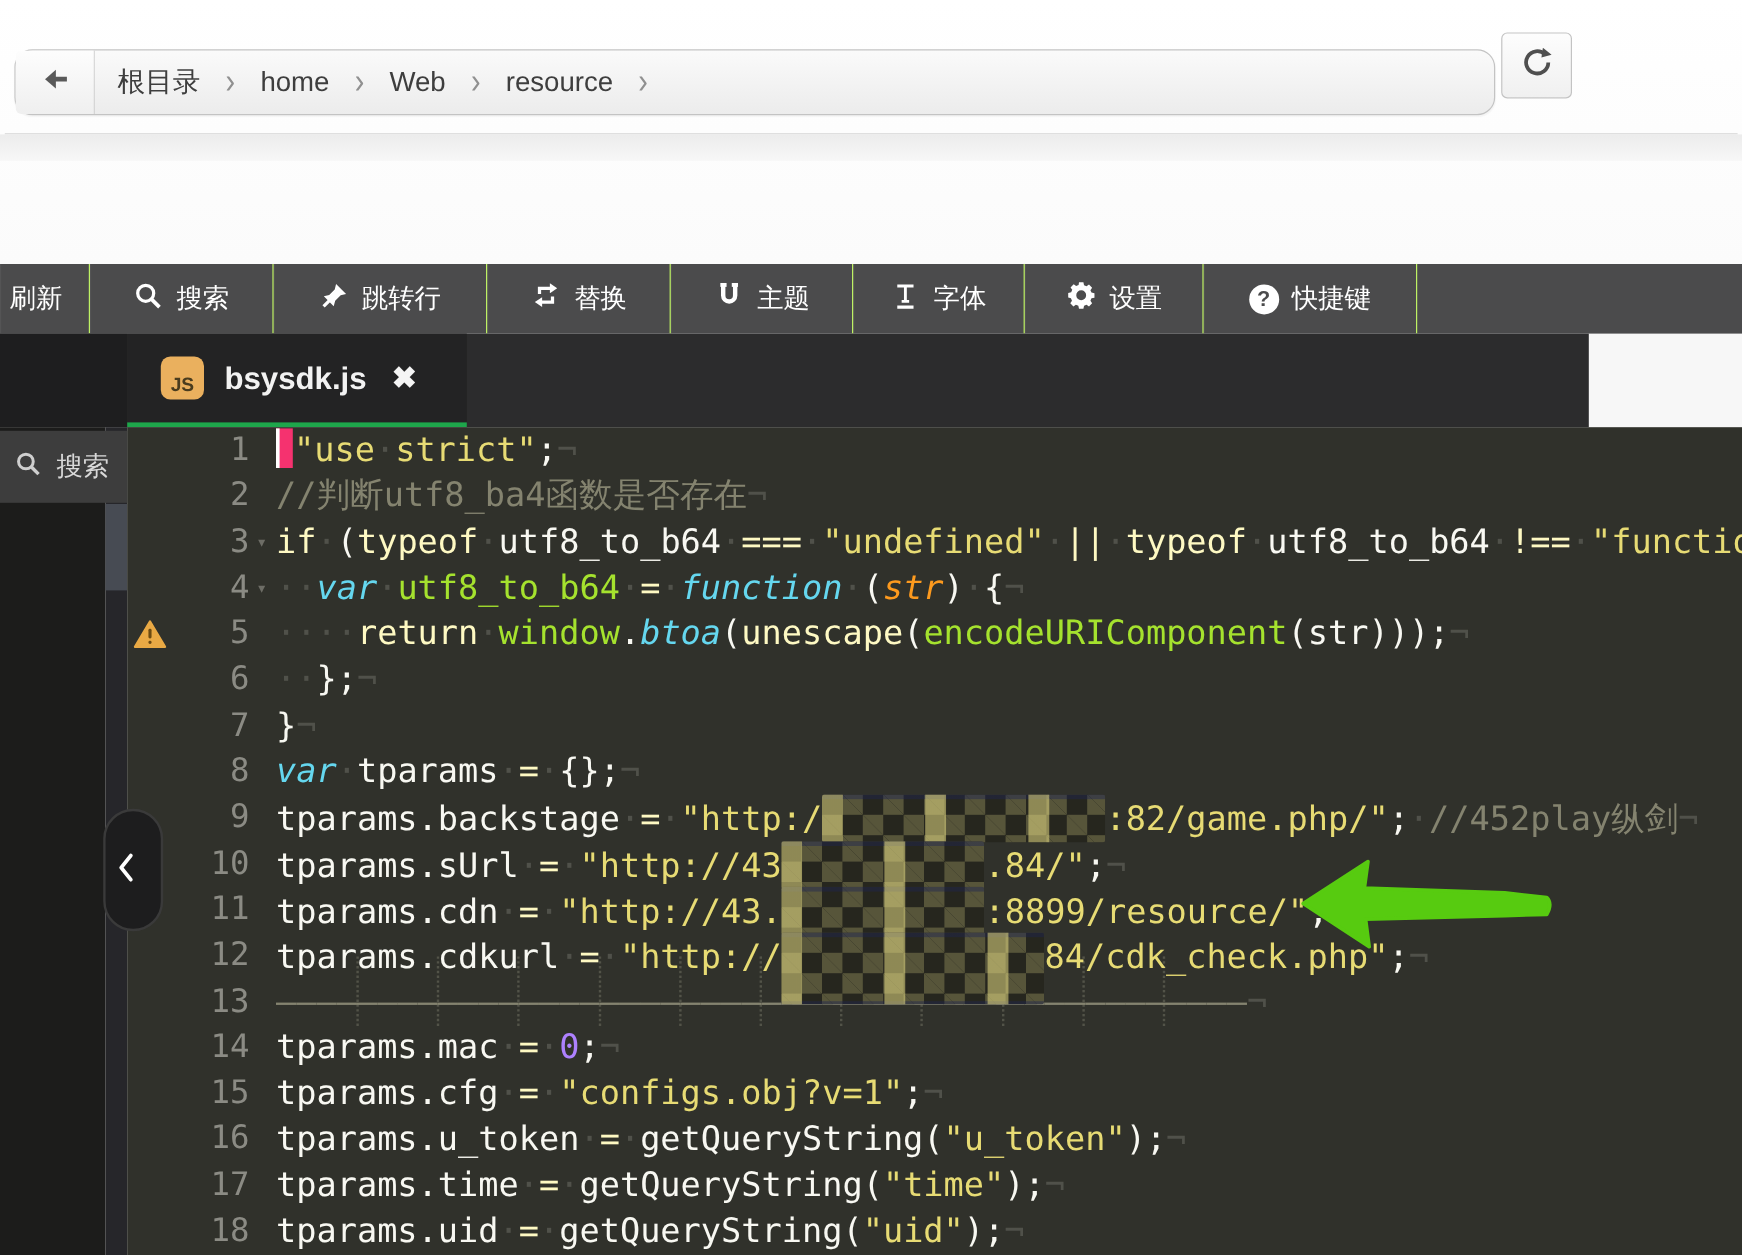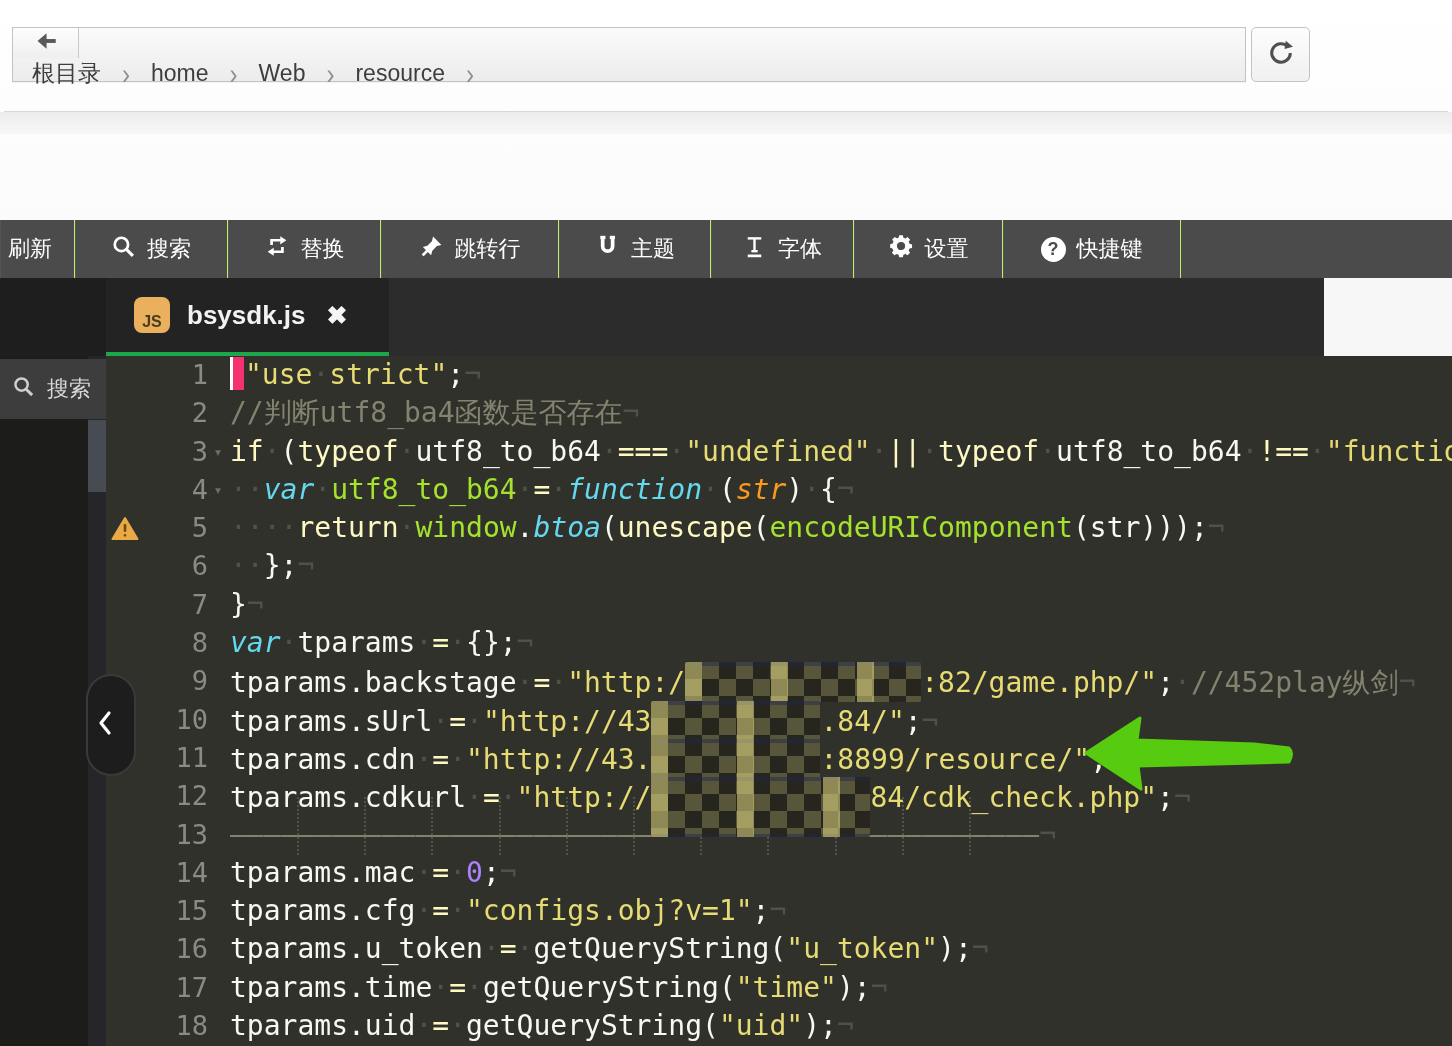--- a/index.html
+++ b/index.html
@@ -2,23 +2,23 @@
 <html><head>
 <meta charset="utf-8">
 <style>
   * { margin:0; padding:0; box-sizing:border-box; }
   html,body { width:1452px; height:1046px; overflow:hidden; background:#f7f7f7;
     font-family:"Liberation Sans", sans-serif; }
 
   
   #topbar { position:absolute; left:0; top:0; width:1452px; height:220px;
     background:linear-gradient(#ffffff, #fbfbfb); }
-  #crumbbar { position:absolute; left:12px; top:27px; height:55px; width:1234px;
-    border:1px solid #c3c3c3; border-radius:0; display:flex;
-    background:linear-gradient(#fafafa,#ececec); box-shadow:0 1px 1px rgba(0,0,0,.04);flex-direction:column; }
+  #crumbbar { position:absolute; left:12px; top:41px; height:55px; width:1234px;
+    border:1px solid #c3c3c3; border-radius:15px; display:flex;
+    background:linear-gradient(#fafafa,#ececec); box-shadow:0 1px 1px rgba(0,0,0,.04); }
   #backbtn { width:66px; height:100%; border-right:1px solid #c9c9c9;
     display:flex; align-items:center; justify-content:center;
     background:linear-gradient(#fdfdfd,#efefef); border-radius:5px 0 0 5px; cursor:pointer; }
   #crumbs { display:flex; align-items:center; padding-left:19px; gap:21px;
     font-size:23px; color:#3e3e3e; }
   .crumb { cursor:pointer; }
   .crumb-sep { color:#909090; font-size:24px; transform:scaleY(1.25); }
   #refreshbtn { position:absolute; left:1251px; top:27px; width:59px; height:55px;
     border:1px solid #c3c3c3; border-radius:5px; background:linear-gradient(#fdfdfd,#f0f0f0);
     display:flex; align-items:center; justify-content:center; cursor:pointer; }
@@ -136,35 +136,35 @@
   <div class="tool" id="tool-refresh" style="width:75px">
     <span>刷新</span>
   </div>
   <div class="tool" style="width:153px">
     <span><svg width="25" height="25" viewBox="0 0 24 24" fill="none">
           <circle cx="10" cy="10" r="6.4" stroke="#fff" stroke-width="2.6"></circle>
           <line x1="14.8" y1="14.8" x2="21" y2="21" stroke="#fff" stroke-width="3"></line>
         </svg></span>
     <span>搜索</span>
   </div>
+  <div class="tool" style="width:178px">
+    <span><svg width="25" height="25" viewBox="0 0 24 24">
+          <path d="M13.5 2.5 21.5 10.5 17.2 11.6 12.8 16 11.6 20.3 3.7 12.4 8 11.3 12.4 6.9z" fill="#fff"></path>
+          <line x1="3.5" y1="20.5" x2="9.3" y2="14.7" stroke="#fff" stroke-width="2.6"></line>
+        </svg></span>
+    <span>跳转行</span>
+  </div>
   <div class="tool" style="width:153px">
     <span><svg width="26" height="26" viewBox="0 0 24 24" fill="none">
           <path d="M7 11 V6.7 H15.5" stroke="#fff" stroke-width="2.5"></path>
           <polygon points="15,2.9 20.6,6.7 15,10.5" fill="#fff"></polygon>
           <path d="M17 13 V17.3 H8.5" stroke="#fff" stroke-width="2.5"></path>
           <polygon points="9,13.5 3.4,17.3 9,21.1" fill="#fff"></polygon>
         </svg></span>
     <span>替换</span>
-  </div>
-  <div class="tool" style="width:178px">
-    <span><svg width="25" height="25" viewBox="0 0 24 24">
-          <path d="M13.5 2.5 21.5 10.5 17.2 11.6 12.8 16 11.6 20.3 3.7 12.4 8 11.3 12.4 6.9z" fill="#fff"></path>
-          <line x1="3.5" y1="20.5" x2="9.3" y2="14.7" stroke="#fff" stroke-width="2.6"></line>
-        </svg></span>
-    <span>跳转行</span>
   </div>
   <div class="tool" style="width:152px">
     <span><svg width="26" height="26" viewBox="0 0 24 24">
           <path d="M8 5 v7.2 a4.6 4.6 0 0 0 9.2 0 V5" stroke="#fff" stroke-width="3.4" fill="none"></path>
           <rect x="5.8" y="2.6" width="4.8" height="3" fill="#fff"></rect>
           <rect x="14.6" y="2.6" width="4.8" height="3" fill="#fff"></rect>
         </svg></span>
     <span>主题</span>
   </div>
   <div class="tool" style="width:143px">

